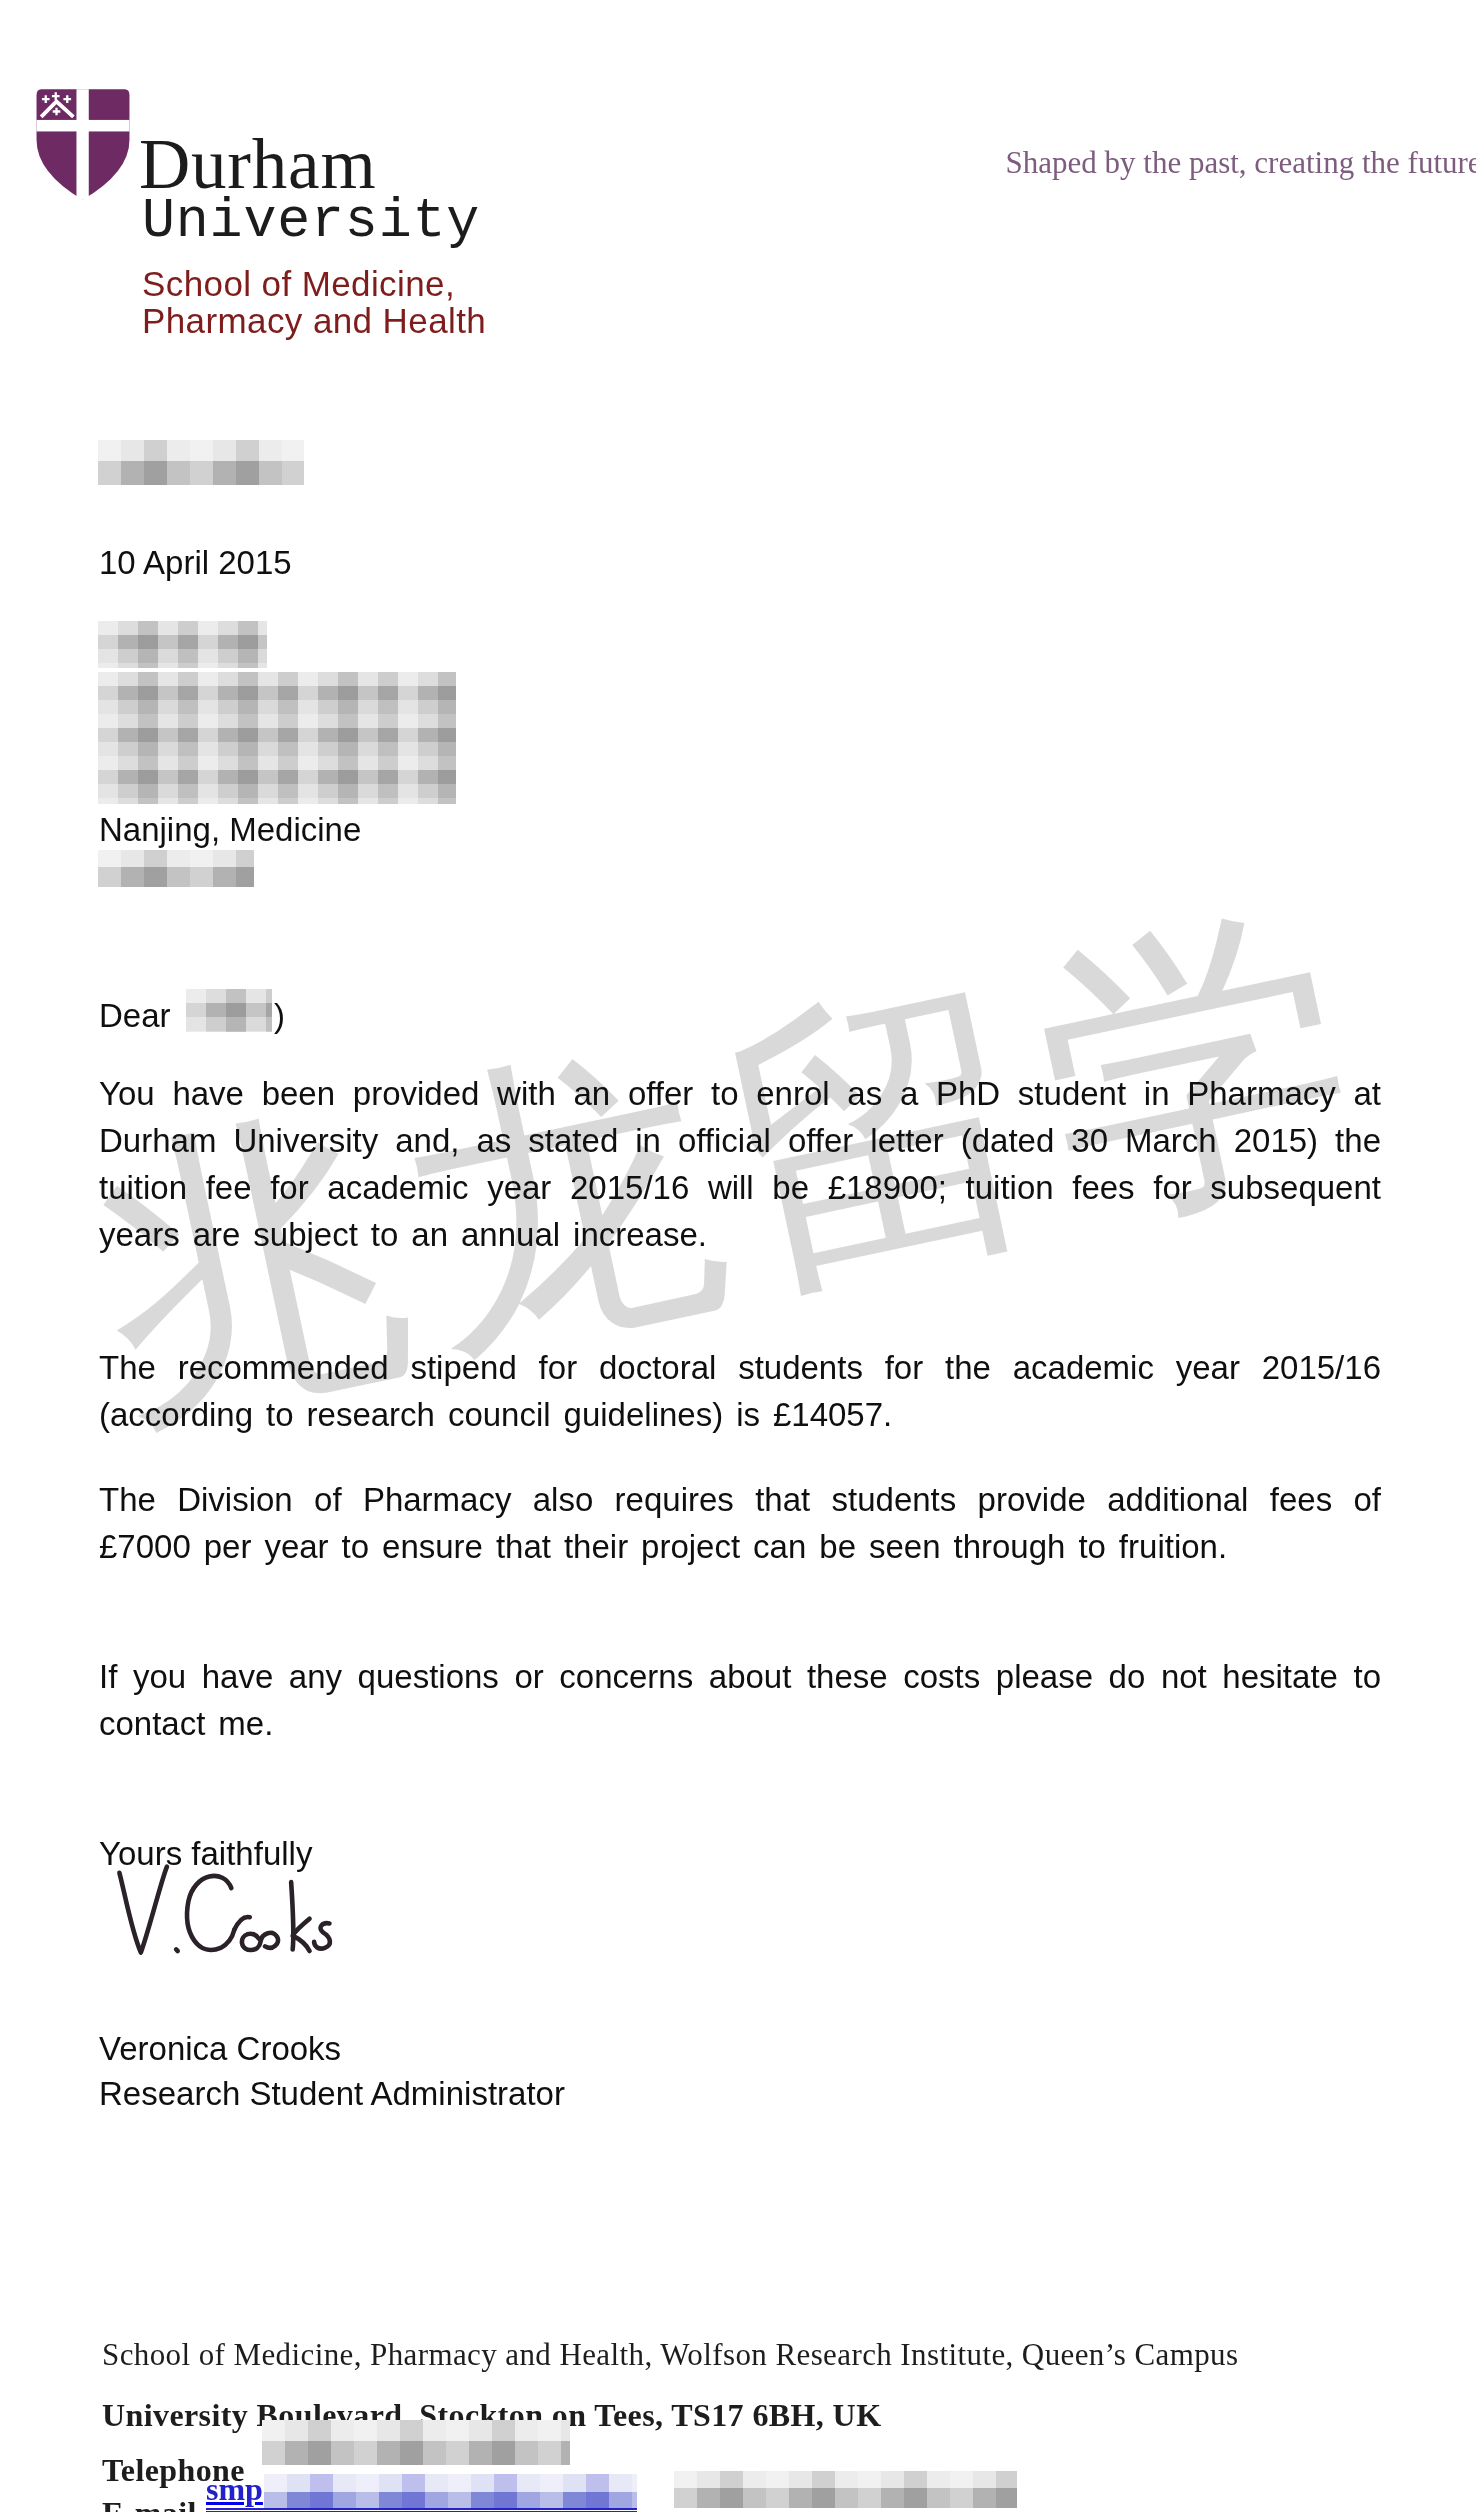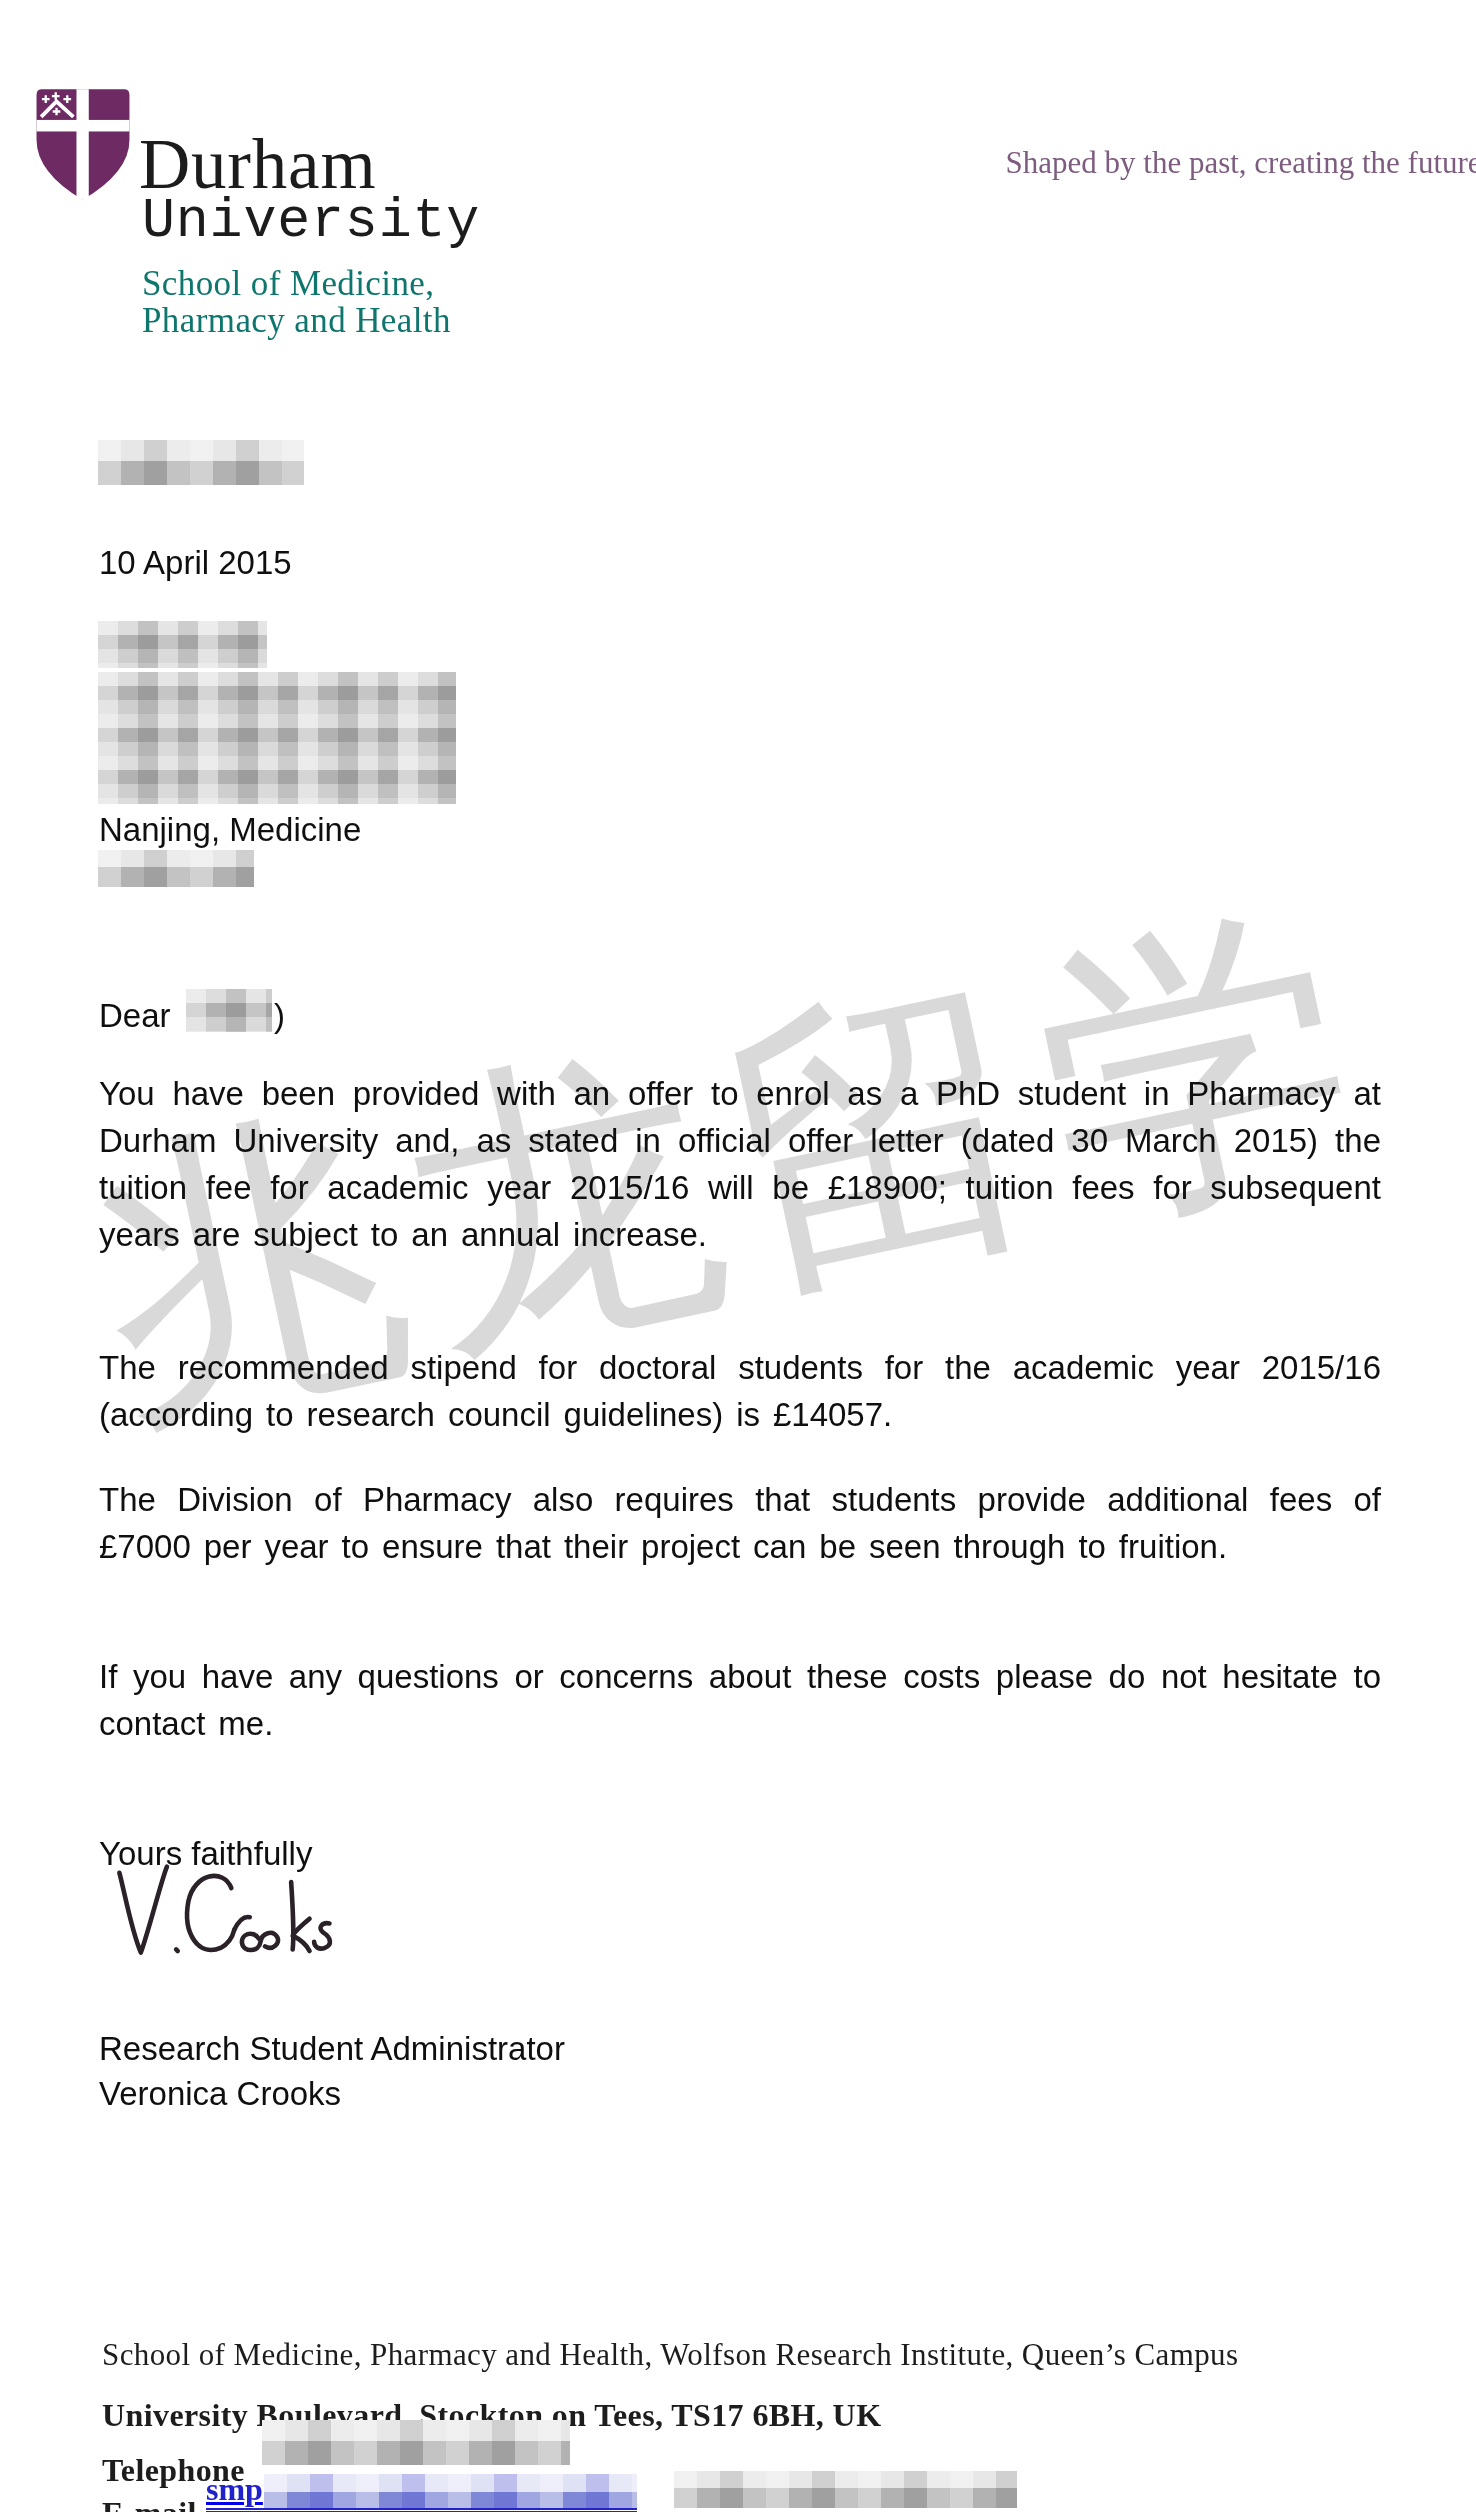--- a/index.html
+++ b/index.html
@@ -15,22 +15,22 @@
   
   .wordmark-main{
     font-family:"Liberation Serif", serif;
     font-size:71px;line-height:1;color:#1c1c1c;letter-spacing:0.8px;
   }
   .wordmark-sub{
     font-family:Liberation Mono, monospace;
     font-size:55px;line-height:1;color:#1c1c1c;letter-spacing:0.8px;
   }
   .school-lines{
-    font-family:Liberation Serif, serif;
-    font-size:35px;line-height:37px;color:#0f766e;letter-spacing:0.4px;
+    font-family:Liberation Sans, sans-serif;
+    font-size:35px;line-height:37px;color:#7f1d1d;letter-spacing:0.4px;
   }
   .tagline{
     font-family:"Liberation Serif", serif;
     font-size:31px;line-height:1.1;color:#7d5c7f;white-space:nowrap;
   }
   
   .body-text{
     font-size:33px;line-height:47px;color:#0f0f0f;
   }
   .para{
@@ -134,22 +134,22 @@
         <path d="M164 92 C170 80 176 74 184 76"></path>
         <path d="M196 104 C188 92 172 98 174 110 C176 122 196 122 198 108 C200 96 214 92 220 102 C224 110 214 120 204 114"></path>
         <path d="M238 30 C240 60 242 100 240 118"></path>
         <path d="M262 78 C250 88 242 96 240 100 C248 104 258 112 262 120"></path>
         <path d="M288 84 C278 82 272 90 280 96 C290 102 292 112 282 116 C274 119 268 114 268 108"></path>
       </g>
     </svg>
   </div>
 
   <div class="abs layer body-text" style="left:99px;top:2026px;line-height:45px;">
+    <div>Veronica Crooks</div>
     <div>Research Student Administrator</div>
-    <div>Veronica Crooks</div>
   </div>
 
   <div class="abs layer footer-serif" style="left:102px;top:2337px;">School of Medicine, Pharmacy and Health, Wolfson Research Institute, Queen’s Campus</div>
   <div class="abs layer footer-serif footer-bold" style="left:102px;top:2373px;">University Boulevard, Stockton on Tees, TS17 6BH, UK</div>
 
   <div class="abs layer footer-serif footer-bold" style="left:102px;top:2428px;">Telephone</div>
   <div class="abs layer redact two-tone" style="left:262px;top:2420px;width:308px;height:45px;"></div>
 
   <div class="abs layer footer-serif footer-bold" style="left:102px;top:2471px;">E-mail</div>
   <a class="abs layer link-underline" style="left:206px;top:2468px;width:431px;height:40px;" href="#">

